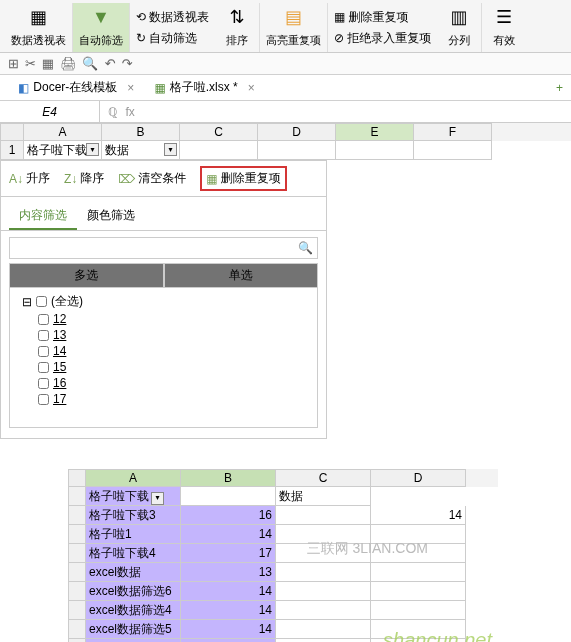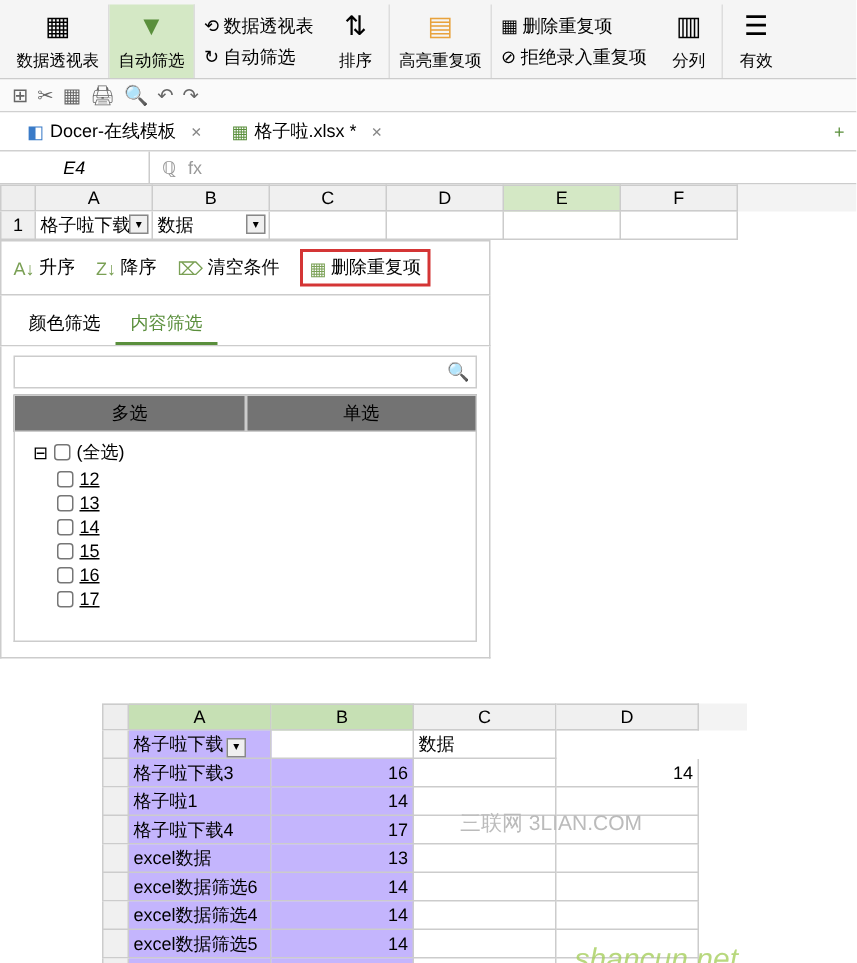--- a/index.html
+++ b/index.html
@@ -172,22 +172,22 @@
       <span class="ic">⌦</span>
       <span>清空条件</span>
     </div>
   <div class="fitem hl">
       <span class="ic">▦</span>
       <span>删除重复项</span>
     </div>
 </div>
 
 <div class="ftabs">
+  <div class="ftab act">内容筛选</div>
   <div class="ftab">颜色筛选</div>
-  <div class="ftab act">内容筛选</div>
 </div>
 
 <div class="fpanel">
   <div class="search">
     <input type="text" style="">
     <span>🔍</span>
   </div>
   <div class="modehdr">
     <div>多选</div>
     <div>单选</div>

